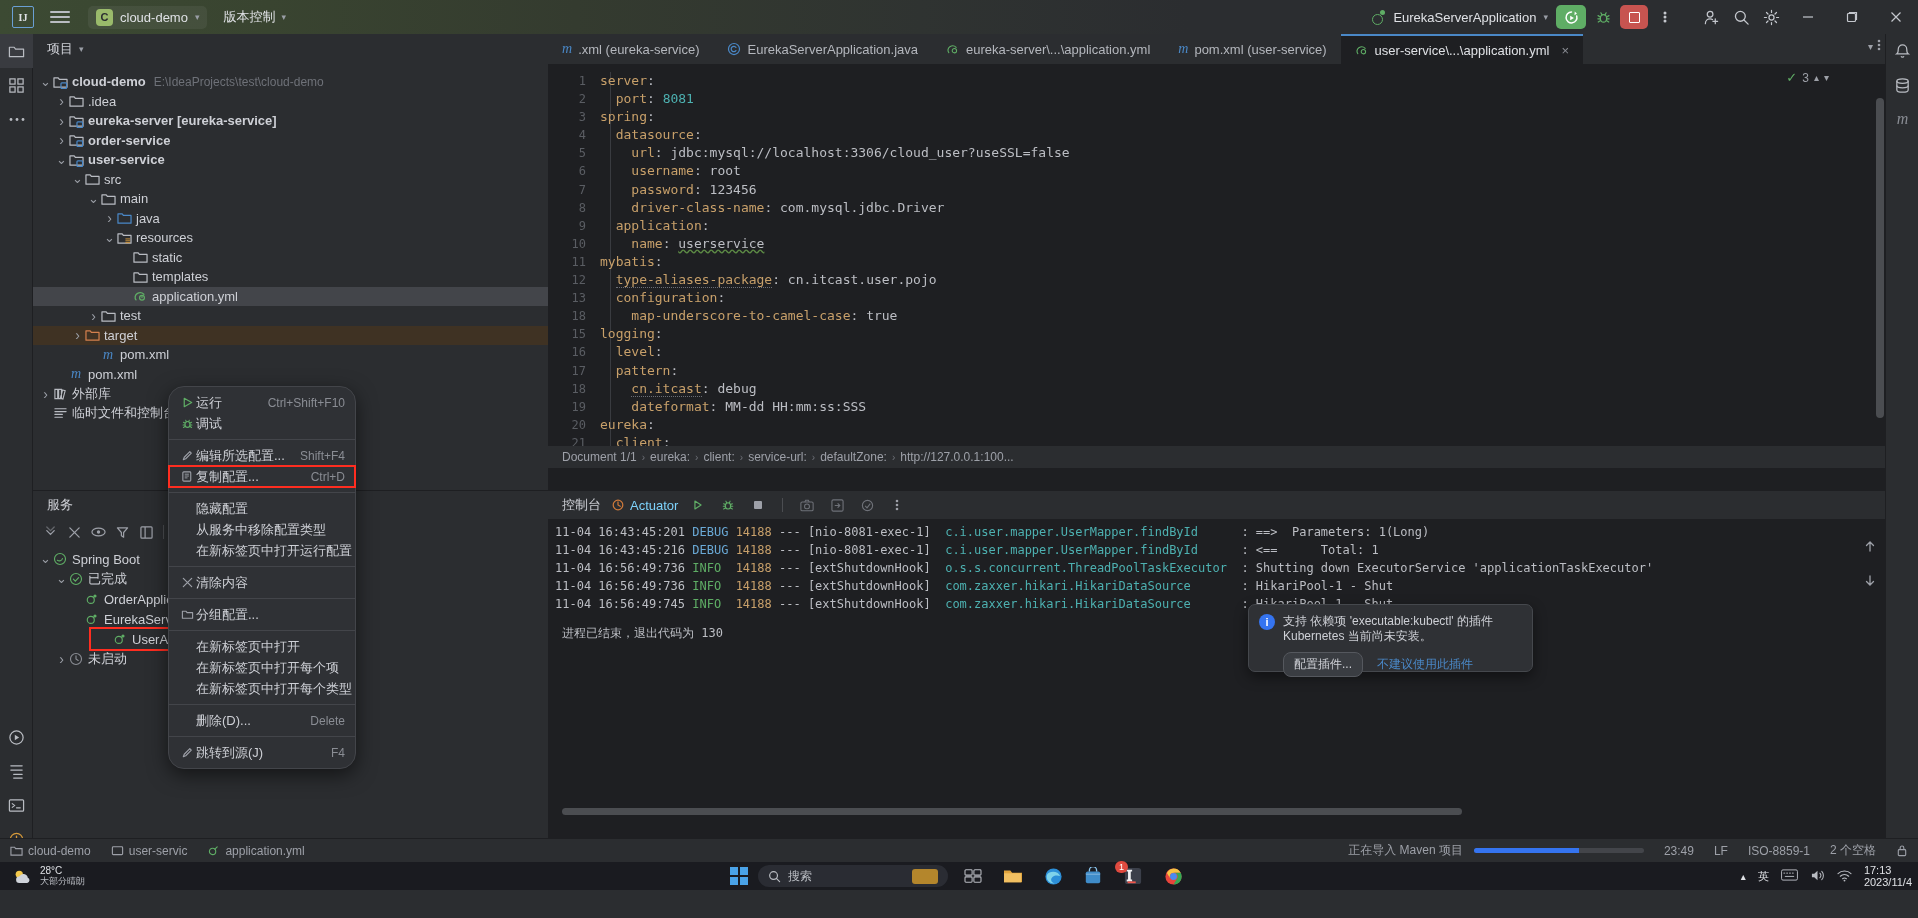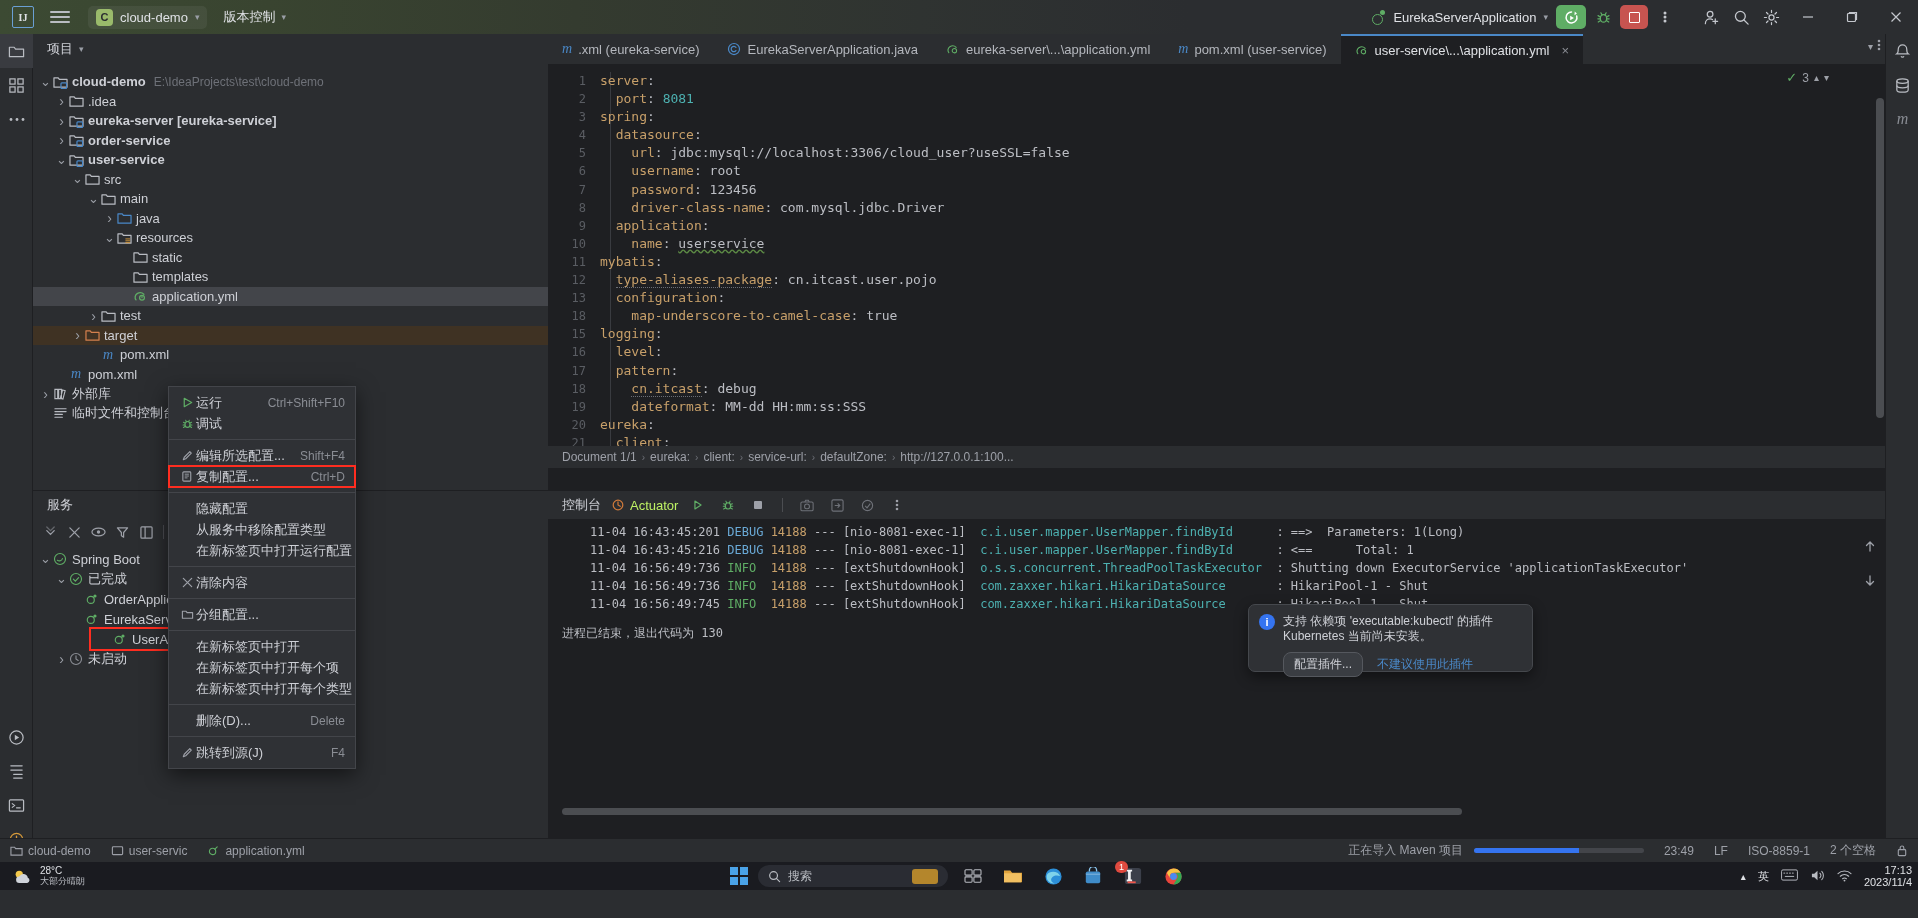--- a/index.html
+++ b/index.html
@@ -106,24 +106,24 @@
   .breadcrumb { position:absolute;left:0;bottom:0;width:100%;height:22px;background:#2b2d30;display:flex;align-items:center;padding-left:14px;gap:5px;font-size:12px;color:#9da0a8;font-family:"Liberation Sans",sans-serif;}
   .bc-sep { color:#6e7178;font-size:10px; }
 
   
   .ed-scroll { position:absolute;right:1px;top:34px;width:8px;height:320px;background:#4b4d51;border-radius:4px;}
 
   
   .runpanel { position:absolute;left:548px;top:490px;width:1337px;height:400px;background:#1e1f22;border-top:1px solid #1e1f22;}
   .run-toolbar { height:28px;background:#2b2d30;display:flex;align-items:center;padding-left:14px;gap:10px;font-size:13px;color:#ced0d6;}
   .run-tab { cursor:pointer; }
-  .actuator { display:flex;gap:5px;color:#bef264;cursor:pointer;}
+  .actuator { display:flex;gap:5px;color:#7dd3fc;cursor:pointer;}
   .rt-ico { width:20px;height:20px;display:flex;align-items:center;justify-content:center;cursor:pointer;color:#9da0a8;}
   .console { position:relative;height:300px;background:#1e1f22;overflow:hidden;font-family:"DejaVu Sans Mono",monospace;font-size:12px;padding-top:4px;}
-  .logline { height:18px;line-height:18px;white-space:pre;padding-left:7px;color:#bcbec4;margin-left:35px;}
+  .logline { height:18px;line-height:18px;white-space:pre;padding-left:7px;color:#bcbec4;}
   .lg-date { color:#bcbec4; }
   .lg-debug { color:#6aa9d6; }
   .lg-info { color:#5fad65; }
   .lg-pid { color:#c8a06a; }
   .lg-thread { color:#bcbec4; }
   .lg-class { color:#4db1b1; }
   .lg-msg { color:#bcbec4; }
   .console-scroll-h { position:absolute;left:14px;bottom:4px;height:7px;width:900px;background:#4b4d51;border-radius:4px;}
   .proc-end { padding-left:14px;color:#bcbec4;font-family:"DejaVu Sans Mono",monospace;font-size:12px;margin-top:12px;}
 
@@ -136,21 +136,21 @@
   }
   .notif-row { display:flex;gap:8px; }
   .notif-ico { width:16px;height:16px;border-radius:50%;background:#3574f0;color:#fff;font-size:11px;display:flex;align-items:center;justify-content:center;font-weight:bold;flex:0 0 16px;}
   .notif-text { font-size:12px;color:#ced0d6;line-height:15px; }
   .notif-actions { display:flex;align-items:center;gap:14px;margin-top:8px;margin-left:24px;}
   .notif-btn { background:#3a3d42;border:1px solid #55585e;border-radius:8px;padding:3px 10px;font-size:12px;color:#ced0d6;cursor:pointer;}
   .notif-link { color:#4a88c7;font-size:12px;cursor:pointer;}
 
   
   .ctxmenu {
-    position:absolute;left:168px;top:386px;width:188px;background:#2f3135;border:1px solid #43454a;border-radius:0;
+    position:absolute;left:168px;top:386px;width:188px;background:#2f3135;border:1px solid #43454a;border-radius:16px;
     box-shadow:0 6px 20px rgba(0,0,0,.55); padding:5px 0; z-index:50;
   }
   .ctxitem { height:21px;display:flex;align-items:center;padding:0 10px 0 10px;font-size:13px;color:#ced0d6;cursor:pointer;white-space:nowrap;}
   .ctxitem .ci-ico { width:17px;flex:0 0 17px;display:flex;align-items:center;justify-content:center;color:#9da0a8;font-size:12px;}
   .ctxitem .ci-ico.none { color:transparent; }
   .ctxitem .ci-label { flex:1; }
   .ctxitem .ci-key { color:#8a8d94;font-size:12px;margin-left:14px;}
   .ctxitem.marked { outline:2px solid #ff2d20; outline-offset:-1px; }
   .ctxsep { height:1px;background:#43454a;margin:5px 0;}
 
@@ -165,21 +165,21 @@
   .taskbar { position:absolute;left:0;bottom:0;width:1918px;height:28px;background:#1a1b20;display:flex;align-items:center;}
   .wx { display:flex;align-items:flex-end;gap:8px;padding-left:12px;}
   .tb-weather { display:flex;flex-direction:column;line-height:11px;font-size:10px;color:#dfe1e5;}
   .tb-weather small { color:#b9bcc2; font-size:9px;}
   .tb-center { position:absolute;left:50%;transform:translateX(-50%);display:flex;align-items:center;gap:10px;}
   .win-logo { width:18px;height:18px;display:grid;grid-template-columns:1fr 1fr;grid-template-rows:1fr 1fr;gap:2px;}
   .win-logo i { background:#4aa3e8;display:block; }
   .searchbox { width:190px;height:22px;background:#2a2c33;border-radius:11px;display:flex;align-items:center;gap:7px;padding:0 10px;font-size:12px;color:#b9bcc2;}
   .tb-app { width:30px;height:24px;display:flex;align-items:center;justify-content:center;cursor:pointer;position:relative;}
   .tb-right { position:absolute;right:6px;display:flex;align-items:center;gap:12px;font-size:11px;color:#dfe1e5;}
-  .clock { display:flex;flex-direction:column;align-items:flex-end;line-height:12px;font-size:11px;}
+  .clock { display:flex;flex-direction:column;align-items:flex-start;line-height:12px;font-size:11px;}
   .badge-red { position:absolute;left:-3px;top:-3px;background:#e04a3f;color:#fff;border-radius:8px;font-size:9px;padding:0 4px;line-height:12px;}
 </style>
 </head>
 <body>
 
 <div class="ide">
 
   <div class="titlebar">
     <div class="tb-ij">IJ</div>
     <div class="tb-burger">

